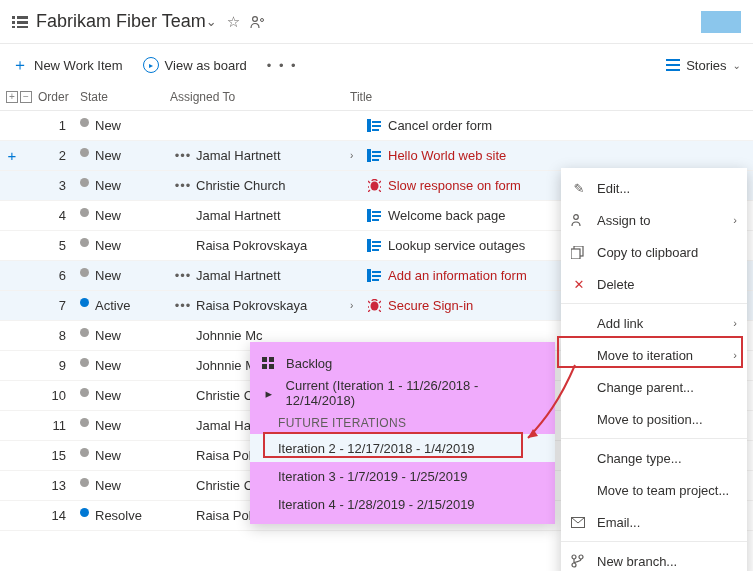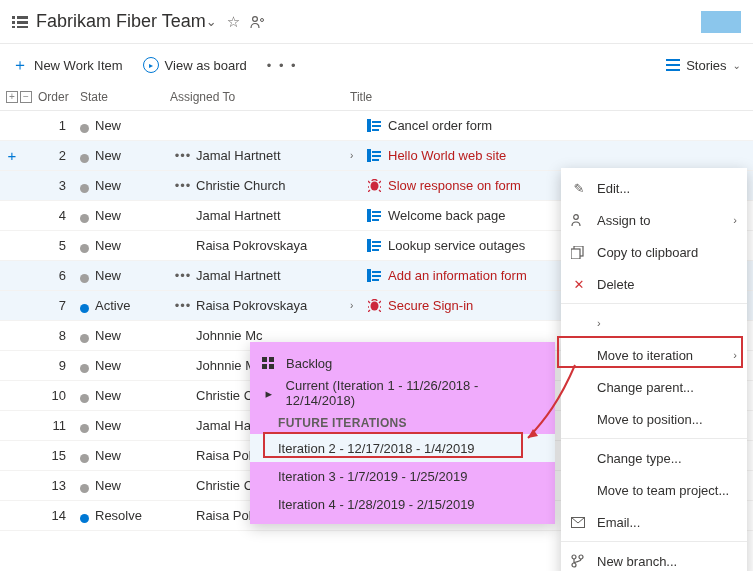--- a/index.html
+++ b/index.html
@@ -64,21 +64,21 @@
     align-items:center;
     height:30px;
     border-bottom:1px solid #f3f2f1;
     font-size:13px;
     padding-left:4px;
   }
   .row.sel { background:#eff6fc; }
   .row .add { color:#0078d4; width:16px; text-align:center; font-size:15px; }
   .row .spacer { width:16px;}
   .row .order{ width:44px; text-align:right; padding-right:14px; color:#323130;}
-  .row .state{ width:90px; display:flex; align-items:flex-end; gap:6px;}
+  .row .state{ width:90px; display:flex; align-items:flex-start; gap:6px;}
   .dot{width:9px;height:9px;border-radius:50%;background:#a19f9d;display:inline-block;}
   .dot.blue{background:#0078d4;}
   .row .menu{ width:26px; color:#605e5c; letter-spacing:1px; text-align:center;}
   .row .assign{width:154px;}
   .row .chev{width:14px;color:#605e5c;font-size:10px;}
   .row .ticon{width:20px;display:inline-flex;justify-content:center;}
   .row .link{color:#b91c1c;}
   .ticon-pbi{color:#0078d4;}
   .ticon-bug{color:#cc293d;}
   svg{display:block;}
@@ -90,21 +90,21 @@
     width:305px;
     background:#f0abfc;
     box-shadow:0 4px 14px rgba(0,0,0,0.2);
     padding:6px 0;
     font-size:13px;
     z-index:5;
   }
   .submenu .mrow{display:flex;align-items:center;height:30px;padding:0 12px;gap:10px;}
   .submenu .mrow.grey{color:#323130;}
   .submenu .mrow .micon{width:14px;text-align:center;color:#323130;}
-  .submenu .heading{color:#605e5c;font-size:12px;font-weight:700;letter-spacing:0.3px;padding:8px 14px 4px 28px;}
+  .submenu .heading{color:#605e5c;font-size:12px;font-weight:400;letter-spacing:0.3px;padding:8px 14px 4px 28px;}
   .submenu .opt{padding:4px 12px 4px 28px;height:28px;display:flex;align-items:center;}
   .submenu .opt.hl{background:#eff6fc;}
   
   
   .ctx{
     position:absolute;
     right:6px; top:168px;
     width:186px;
     background:#fff;
     box-shadow:0 4px 14px rgba(0,0,0,0.22);
@@ -445,20 +445,21 @@
     </span>
     <span class="label">Copy to clipboard</span>
   </div>
   <div class="crow">
     <span class="cicon red">✕</span>
     <span class="label">Delete</span>
   </div>
   <div class="sep"></div>
   <div class="crow">
     <span class="cicon"></span>
+    <span class="label">Add link</span>
     <span class="sub">›</span>
   </div>
   <div class="crow">
     <span class="cicon"></span>
     <span class="label">Move to iteration</span>
     <span class="sub">›</span>
   </div>
   <div class="crow">
     <span class="cicon"></span>
     <span class="label">Change parent...</span>

